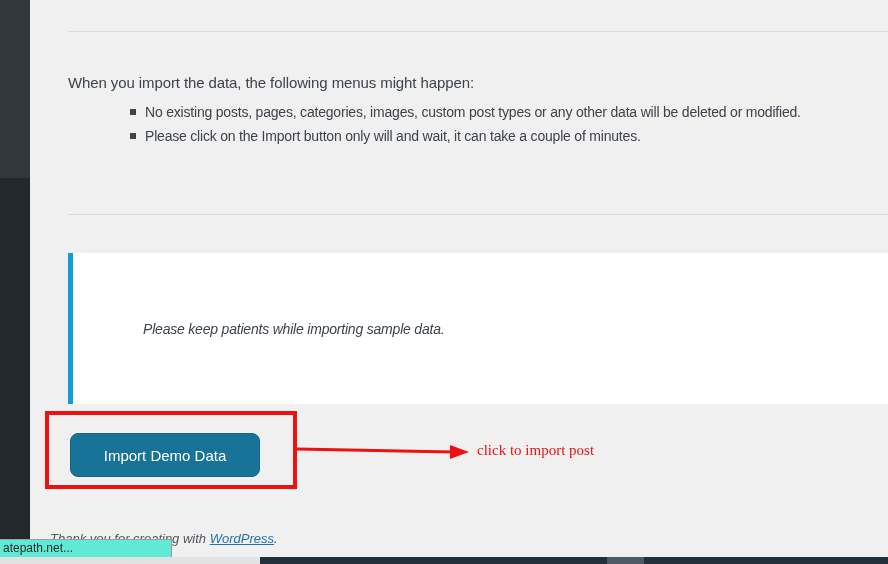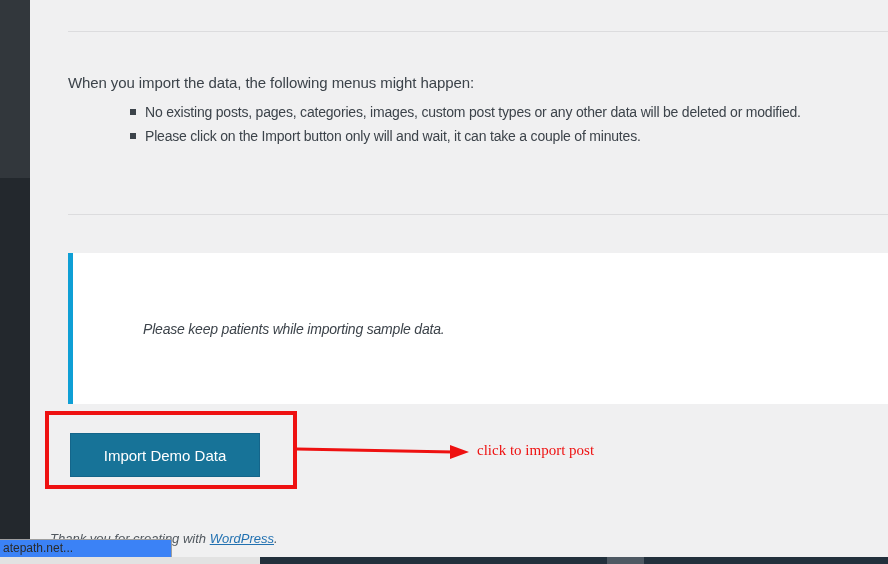--- a/index.html
+++ b/index.html
@@ -101,21 +101,21 @@
     pointer-events: none;
   }
 
   .import-button {
     position: absolute;
     left: 70px; top: 433px;
     width: 190px; height: 44px;
     background: var(--button-bg, #177398);
     color: var(--button-text, #ffffff);
     border: 1px solid #14658a;
-    border-radius: 0;
+    border-radius: 8px;
     font-family: "Liberation Sans", sans-serif;
     font-size: 15px;
     display: flex;
     align-items: center;
     justify-content: center;
     cursor: pointer;
   }
 
   .annotation-arrow {
     position: absolute;
@@ -145,21 +145,21 @@
   .footer a {
     color: var(--link-blue, #2271b1);
     text-decoration: underline;
     cursor: pointer;
   }
 
   .status-tooltip {
     position: absolute;
     left: 0; top: 539px;
     width: 172px; height: 19px;
-    background: #3b82f6;
+    background: #5eead4;
     border: 1px solid #9e9e9e;
     border-left: none;
     box-sizing: border-box;
     font-size: 12px;
     font-style: normal;
     color: #2b2b2b;
     line-height: 17px;
     padding-left: 3px;
     z-index: 2;
   }

